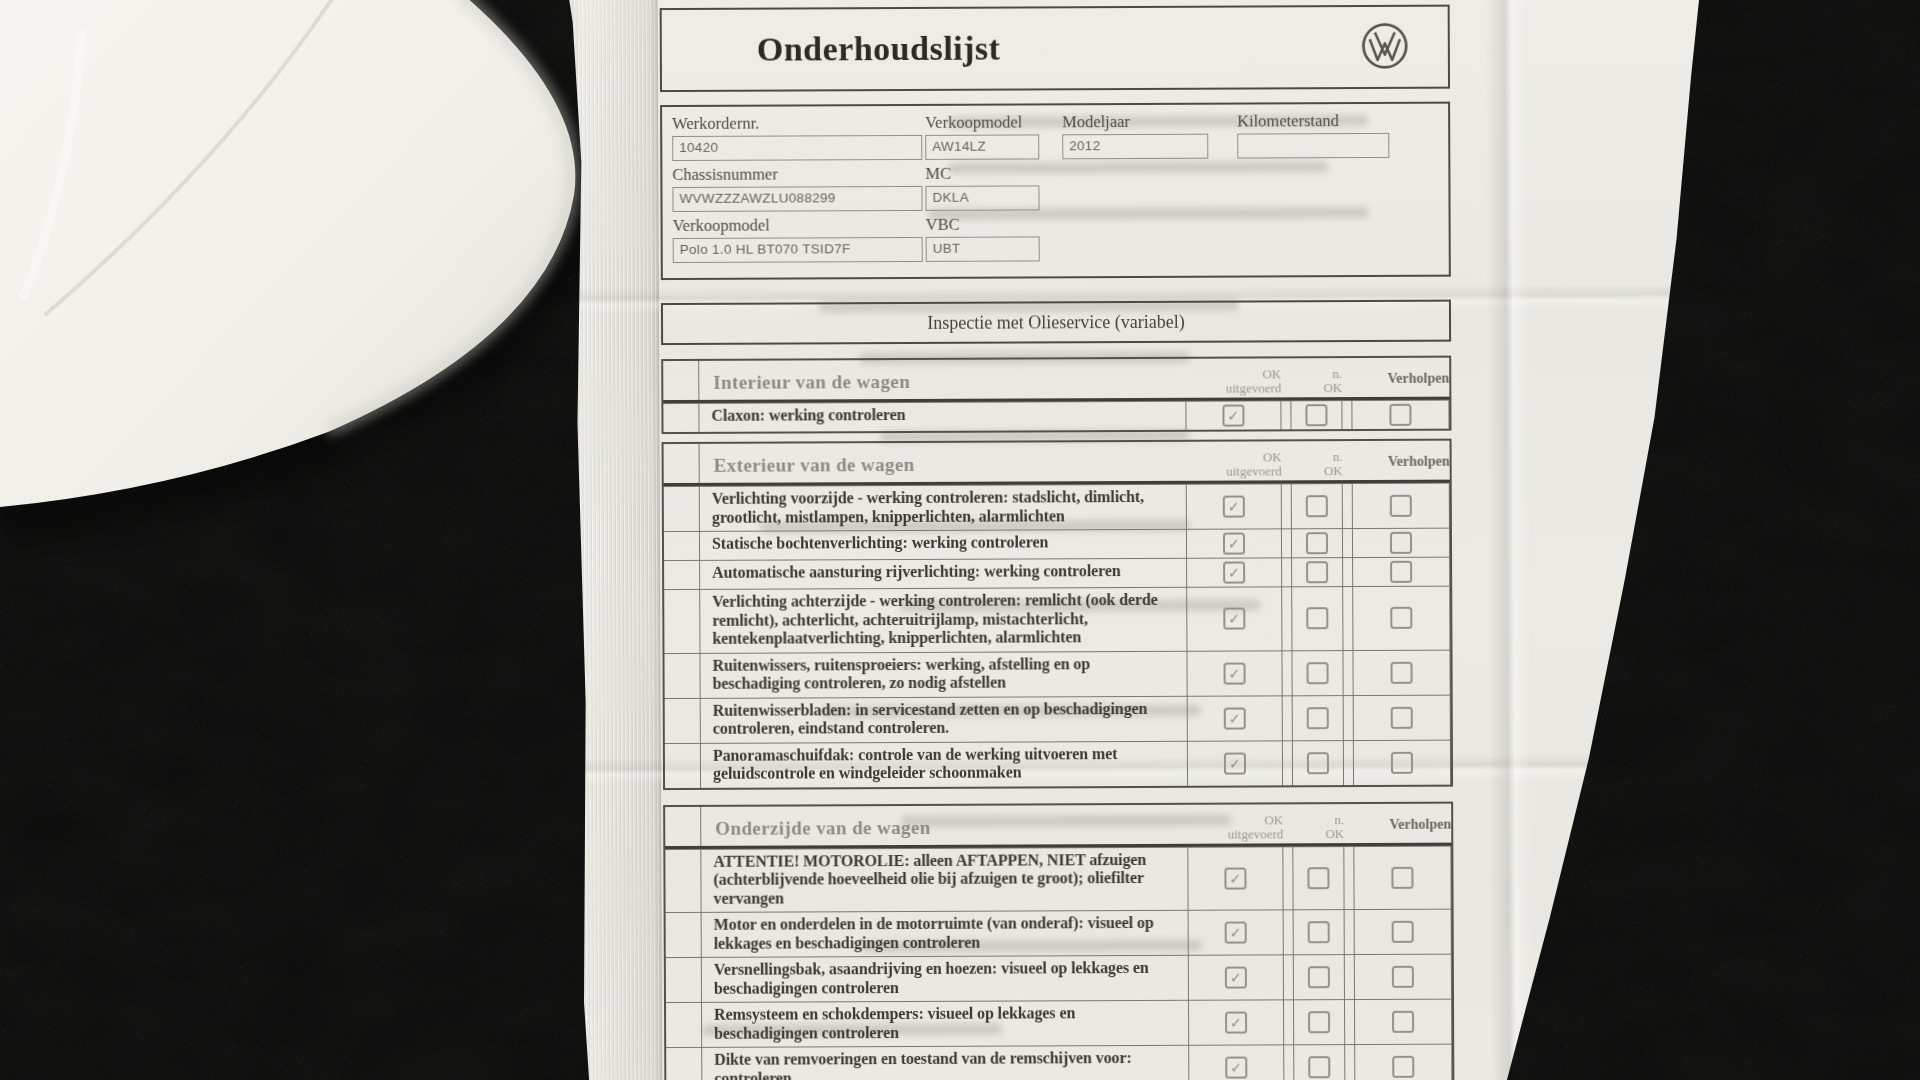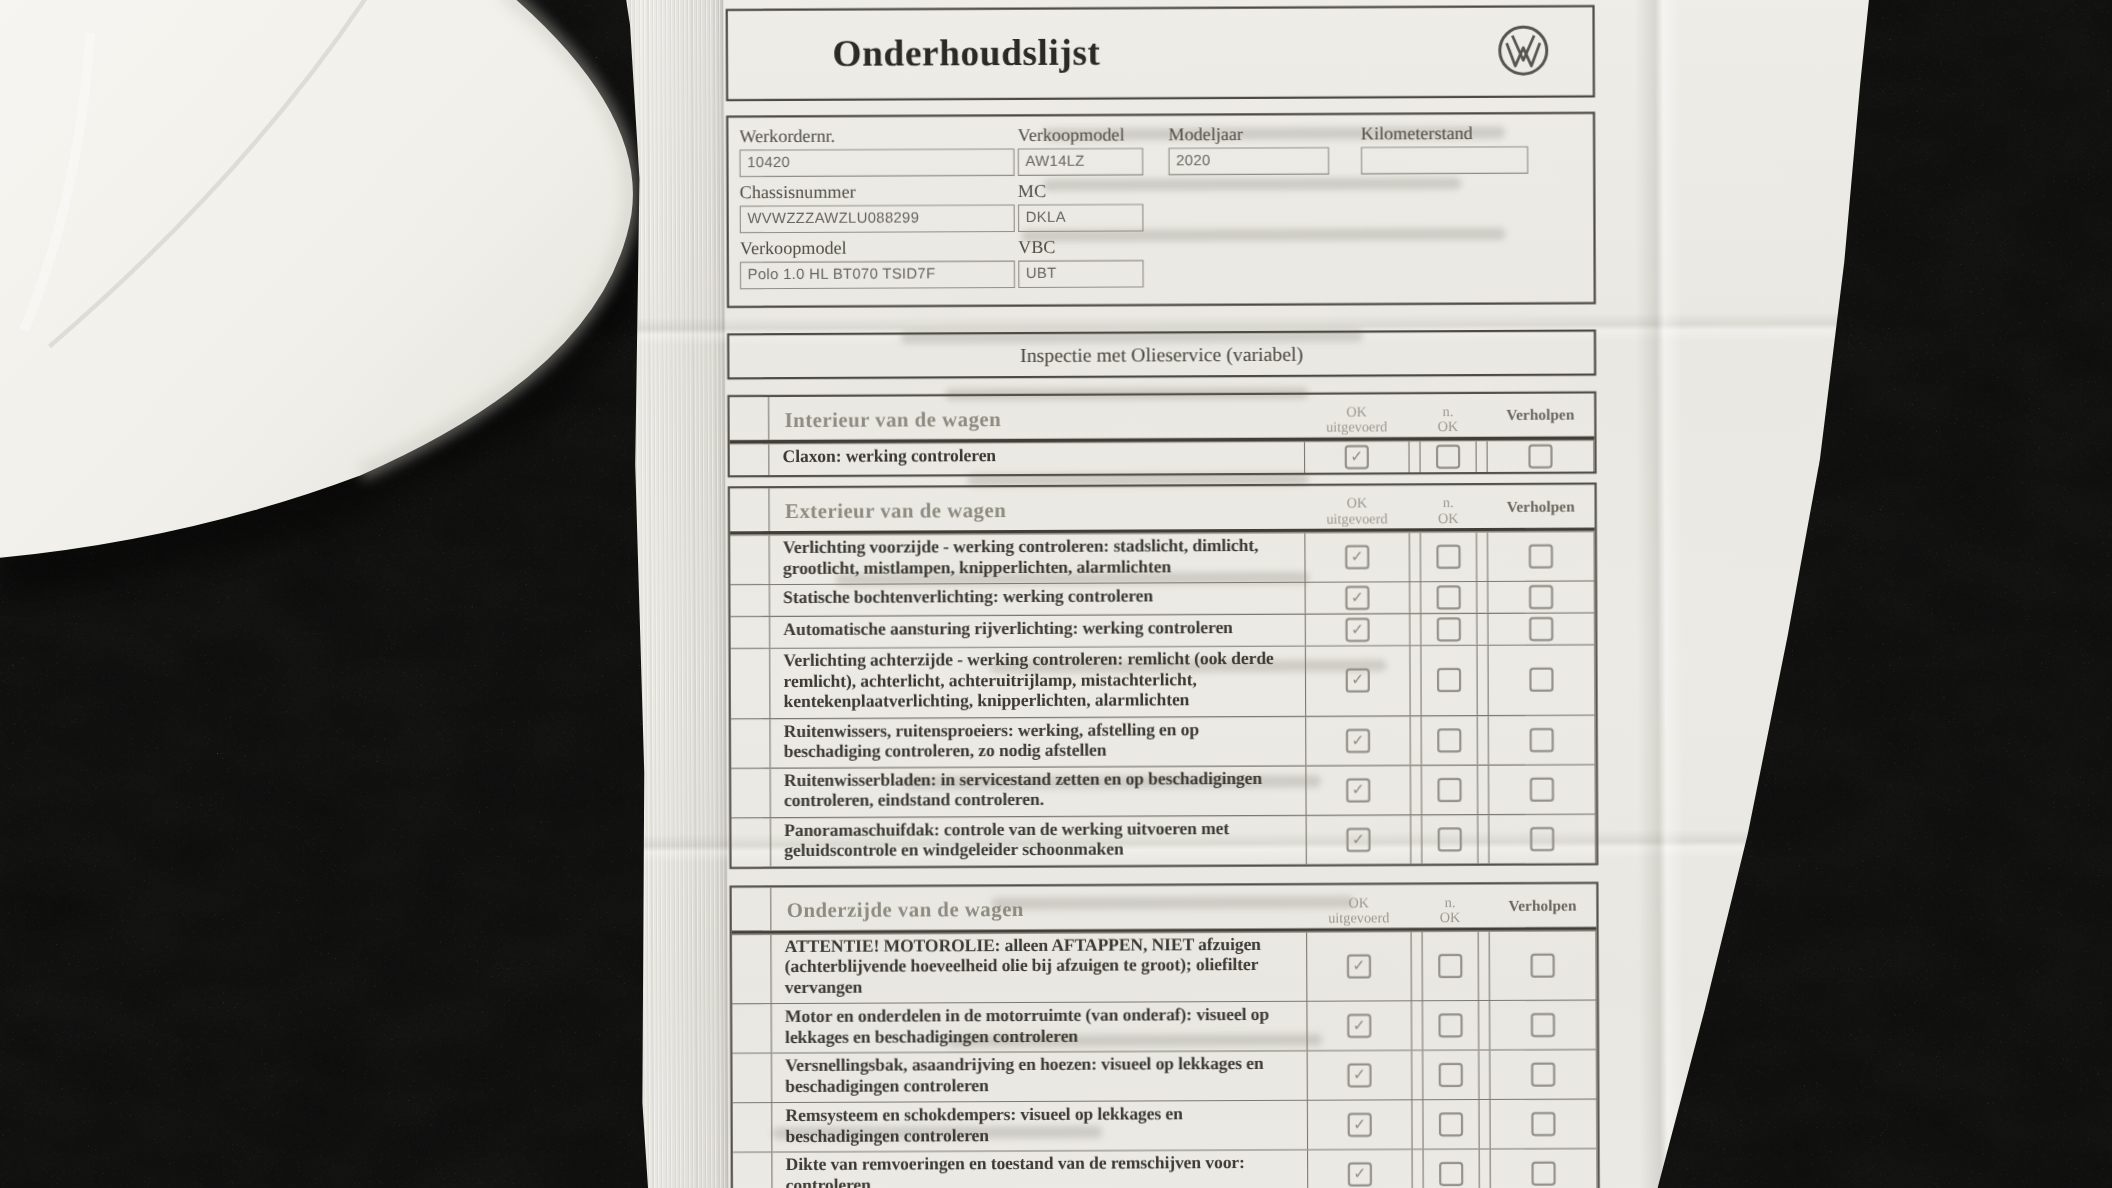--- a/index.html
+++ b/index.html
@@ -51,21 +51,21 @@
   
   .sec{border:2px solid #53514a;}
   .m1{margin-top:14px}.m2{margin-top:8px}.m3{margin-top:15px}
   .srow{display:grid;grid-template-columns:36px 1fr 96px 9px 52px 9px 98px;}
   .srow.head{border-bottom:3px solid #403e37;}
   .srow.data{border-top:1.5px solid #7b7870;}
   .srow.data:first-of-type{border-top:none;}
   .stub{border-right:1.5px solid #7b7870;}
   .sectitle{font-weight:700;font-size:19px;letter-spacing:.4px;color:#8e8c81;
     padding:11px 0 6px 14px;}
-  .colhead{display:flex;flex-direction:column;justify-content:flex-end;align-items:center;
+  .colhead{display:flex;flex-direction:column;justify-content:flex-end;align-items:flex-end;
     gap:1px;padding-bottom:3px;font-size:13px;line-height:13px;color:#9b988e;}
   .colhead.resolved{font-weight:700;font-size:14px;color:#6b6860;padding-bottom:12px;}
   .desc{padding:3px 10px 4px 12px;font-weight:700;font-size:16px;line-height:18.5px;
     letter-spacing:-.1px;color:#3b3932;}
   .cbcell{border-left:1.5px solid #7b7870;border-right:1.5px solid #7b7870;
     display:flex;align-items:center;justify-content:center;padding:3px 0;}
   .cb{width:18px;height:18px;border:2px solid #94928a;border-radius:3.5px;color:#8f8d82;
     font-family:"DejaVu Sans",sans-serif;font-size:14px;line-height:16px;
     display:flex;align-items:center;justify-content:center;}
 </style>
@@ -168,21 +168,21 @@
             <div class="finput w2">DKLA</div>
           </div>
           <div class="fgroup">
             <div class="flabel">VBC</div>
             <div class="finput w2">UBT</div>
           </div>
         </div>
         <div class="fcol">
           <div class="fgroup">
             <div class="flabel">Modeljaar</div>
-            <div class="finput w3">2020</div>
+            <div class="finput w3">2012</div>
           </div>
         </div>
         <div class="fcol">
           <div class="fgroup">
             <div class="flabel">Kilometerstand</div>
             <div class="finput w4"></div>
           </div>
         </div>
       </div>
 

